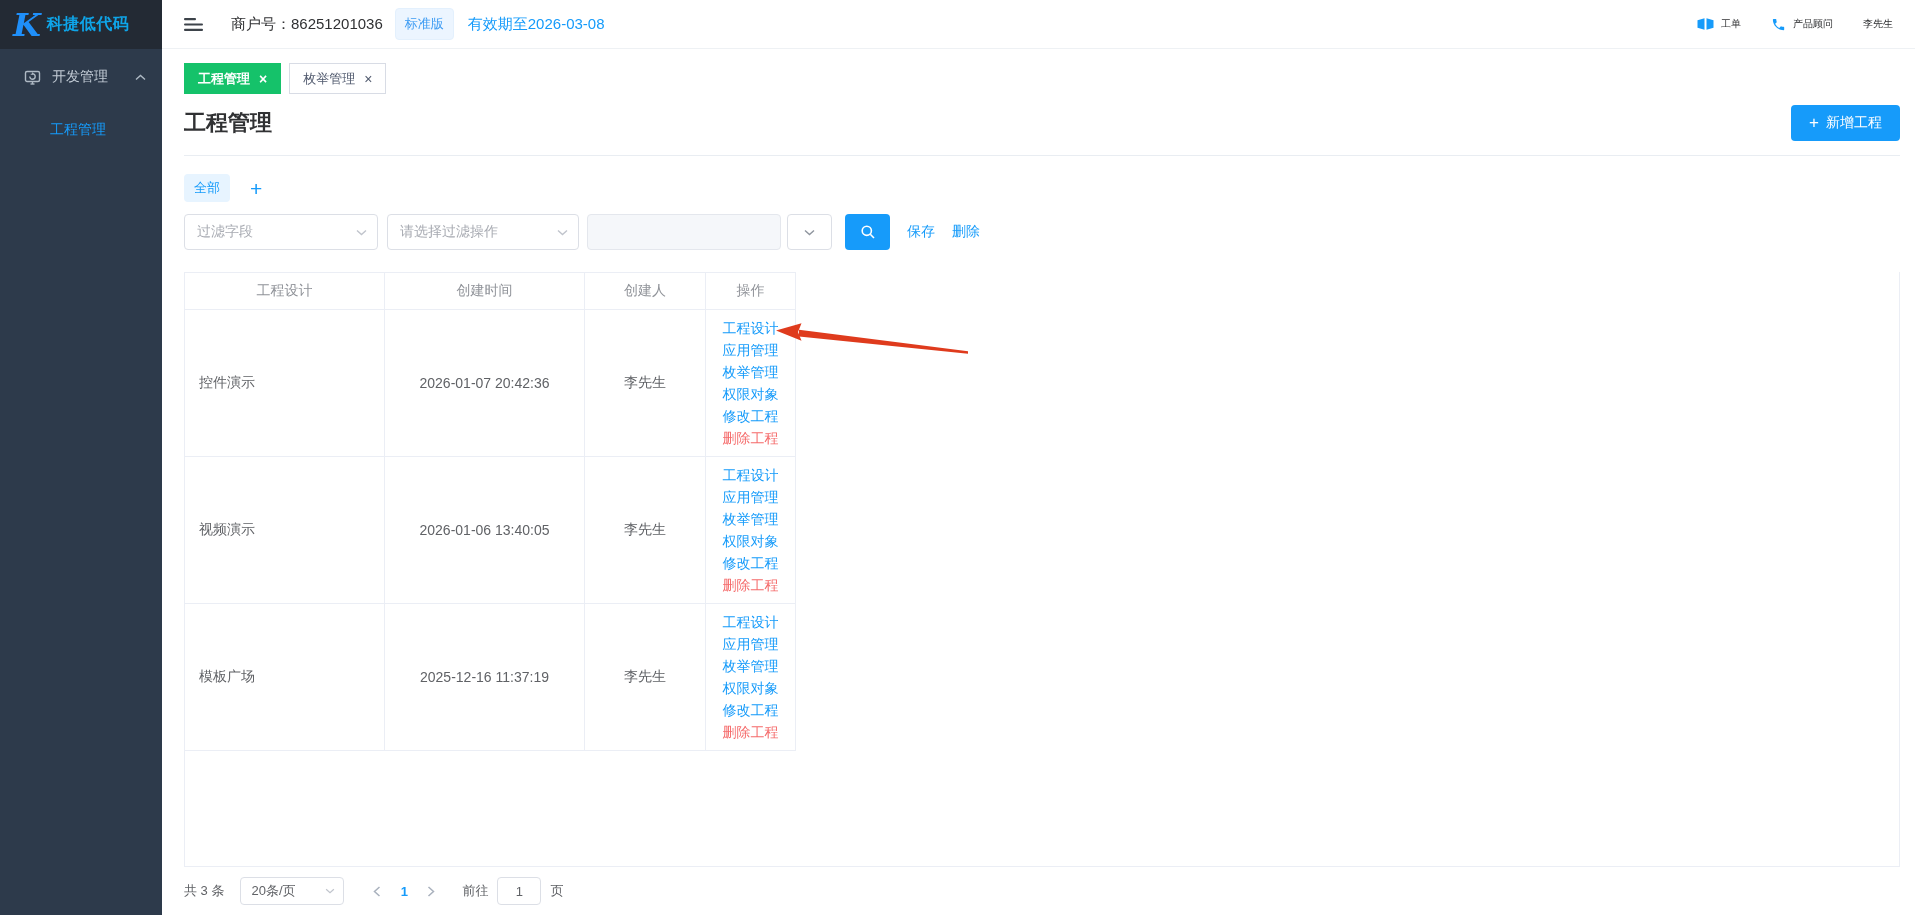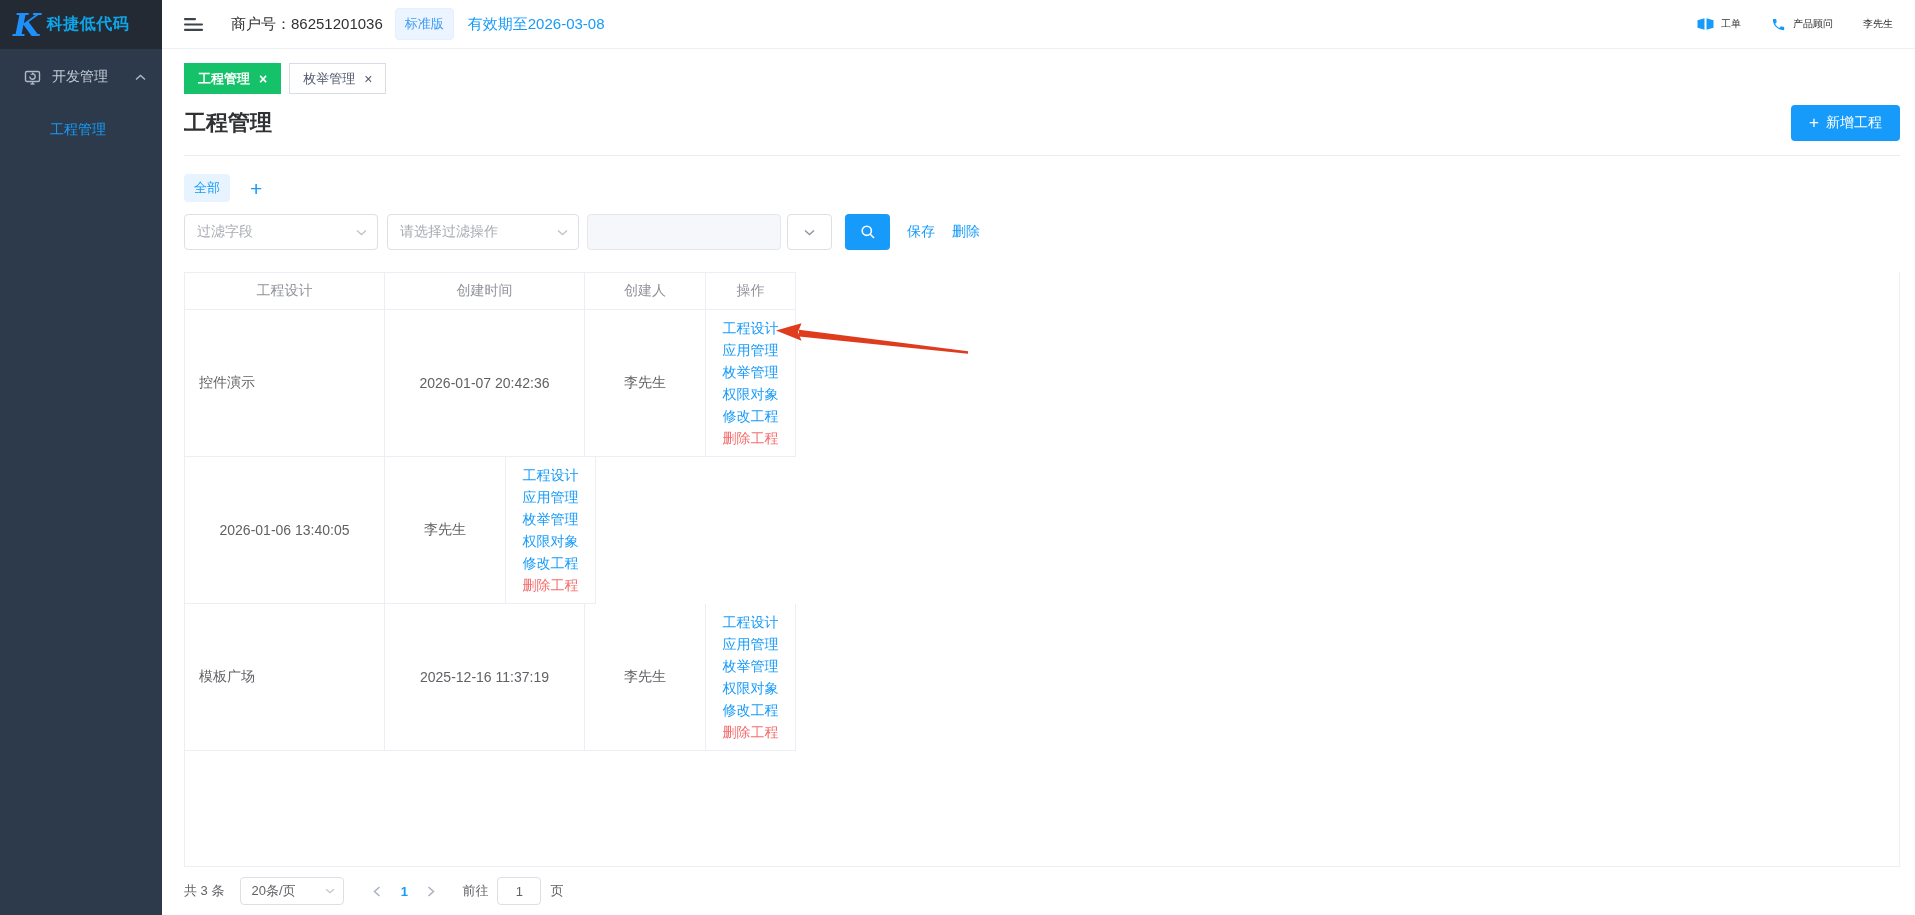--- a/index.html
+++ b/index.html
@@ -261,20 +261,21 @@
               <a class="action-link">工程设计</a>
               <a class="action-link">应用管理</a>
               <a class="action-link">枚举管理</a>
               <a class="action-link">权限对象</a>
               <a class="action-link">修改工程</a>
               <a class="action-link danger">删除工程</a>
             </div>
           </div>
 
           <div class="t-row">
+            <div class="td c-name">视频演示</div>
             <div class="td c-time">2026-01-06 13:40:05</div>
             <div class="td c-creator">李先生</div>
             <div class="td c-actions">
               <a class="action-link">工程设计</a>
               <a class="action-link">应用管理</a>
               <a class="action-link">枚举管理</a>
               <a class="action-link">权限对象</a>
               <a class="action-link">修改工程</a>
               <a class="action-link danger">删除工程</a>
             </div>

